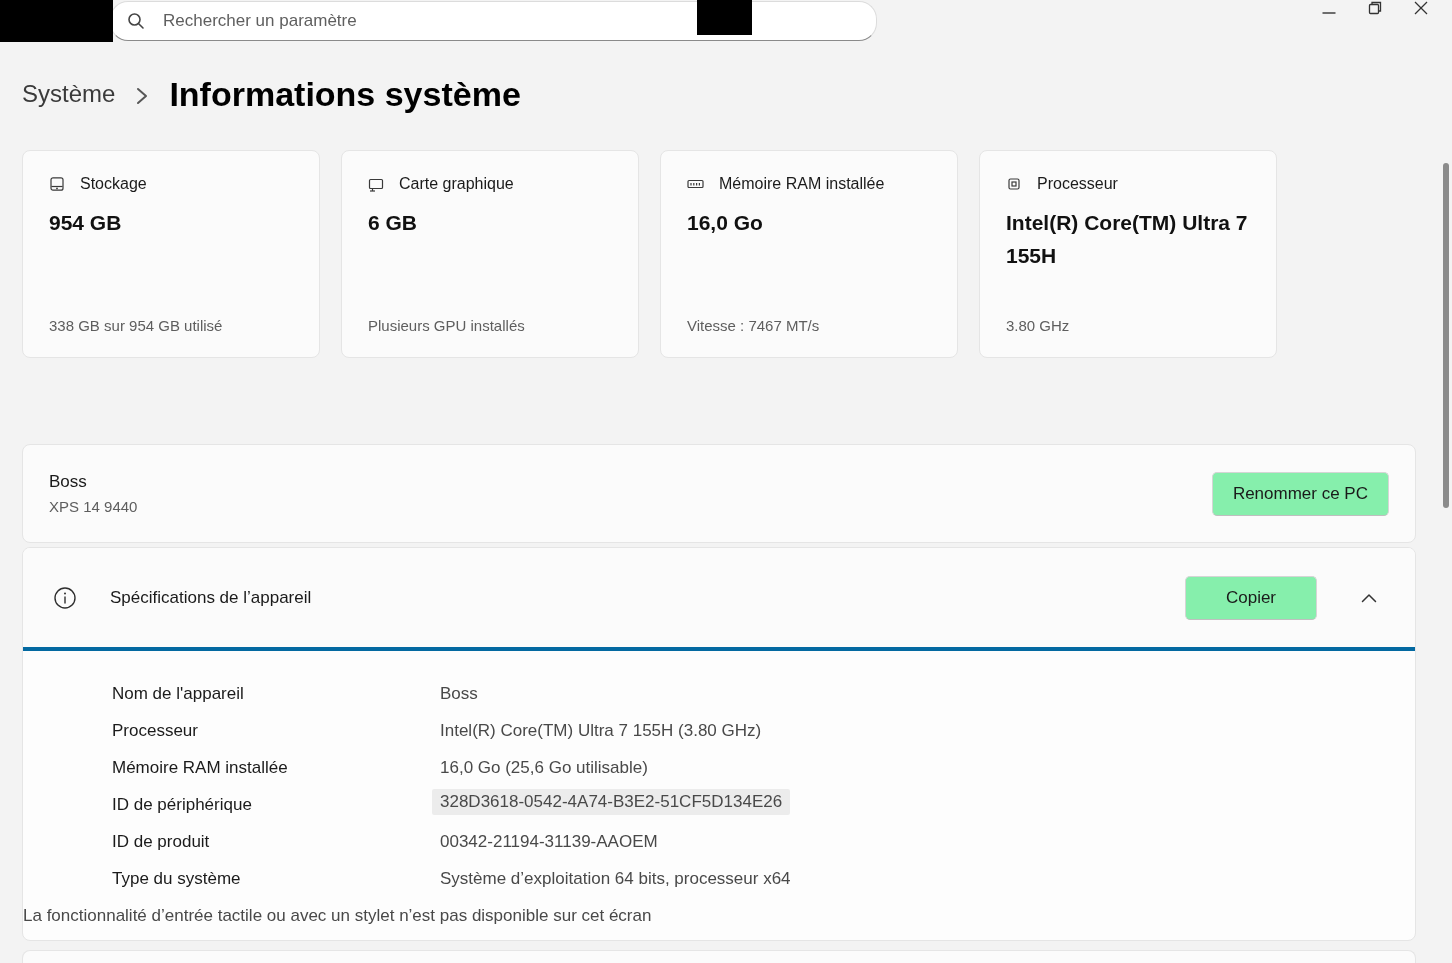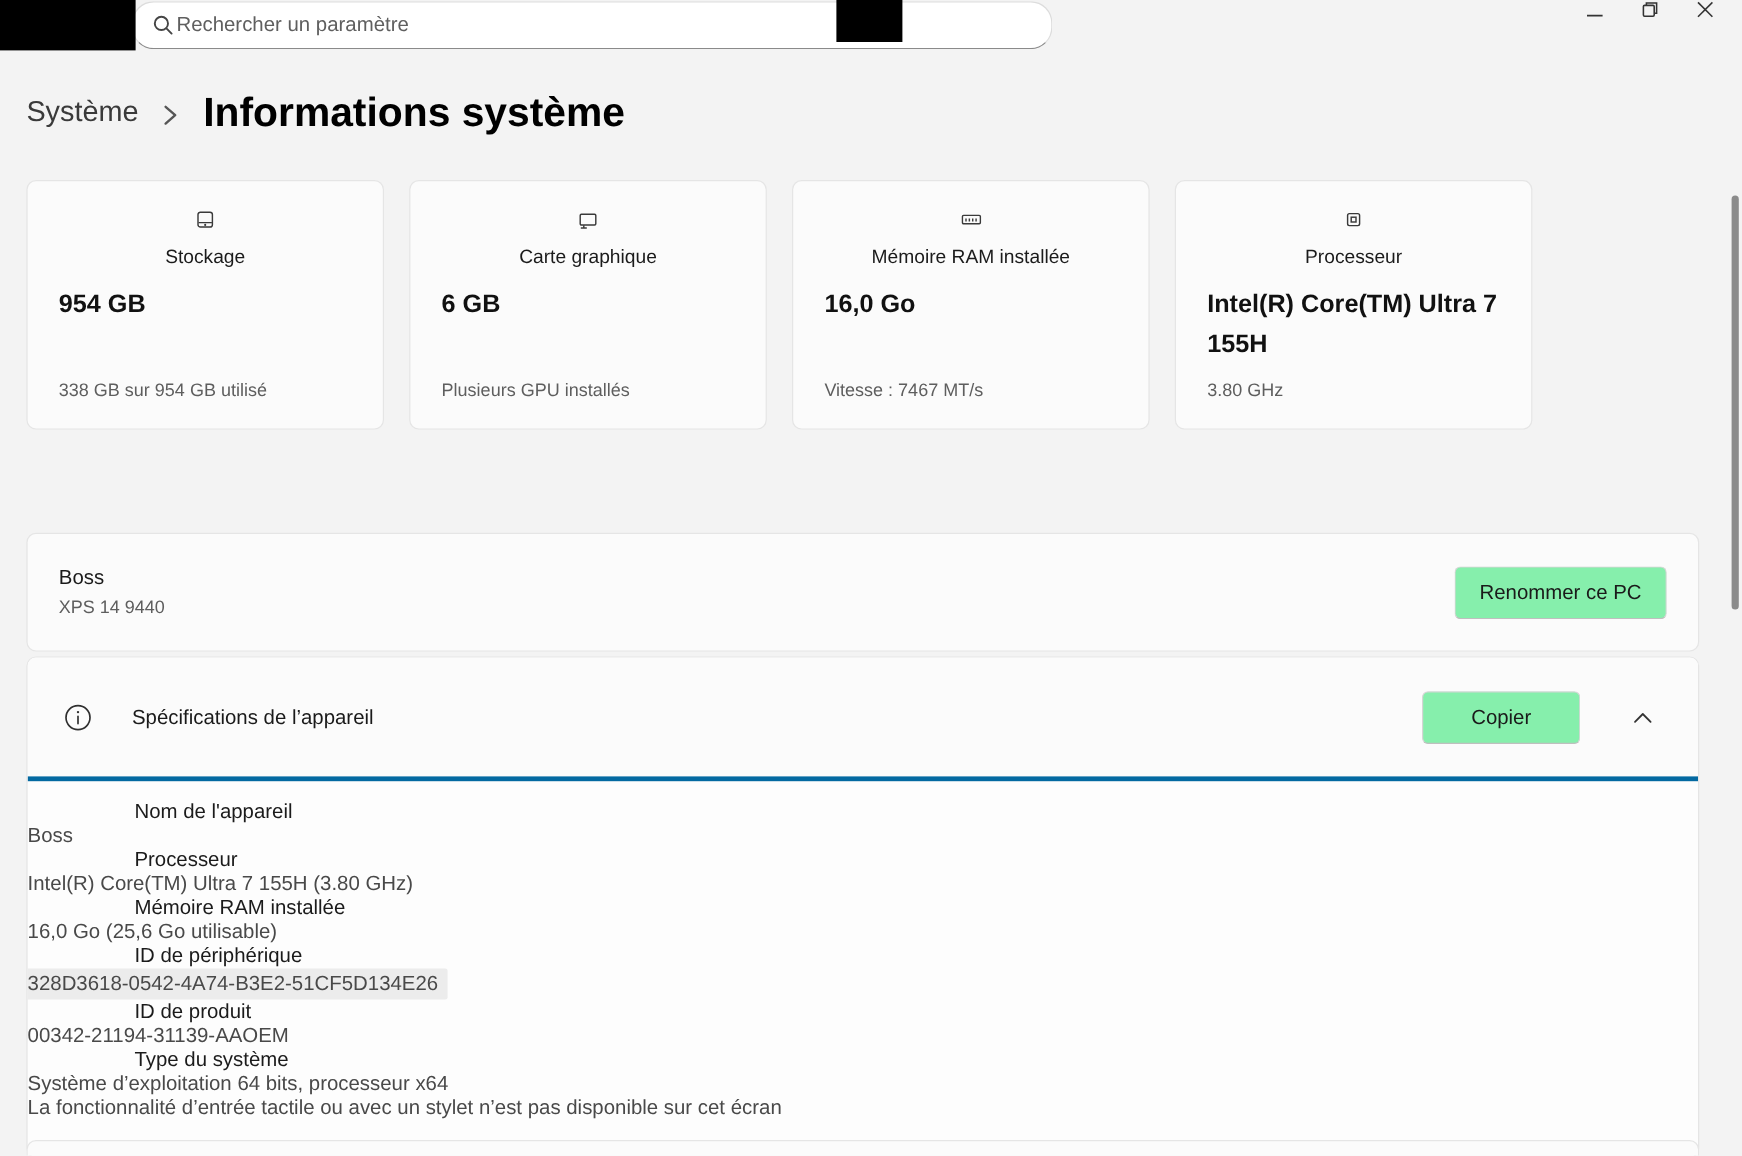--- a/index.html
+++ b/index.html
@@ -15,21 +15,21 @@
 
   
   .redact-tl { position:absolute; left:0; top:0; width:113px; height:42px; background:#000; z-index:6; }
   .redact-mid { position:absolute; left:697px; top:0; width:55px; height:35px; background:#000; z-index:6; }
 
   .search-box {
     position:absolute; left:110px; top:1px; width:767px; height:40px;
     background:#ffffff;
     border:1px solid #dcdcdc; border-bottom:1px solid #8a8a8a;
     border-radius:18px;
-    display:flex; align-items:center; gap:2px; padding:0 16px;
+    display:flex; align-items:center; gap:18px; padding:0 16px;
     z-index:5;
   }
   .search-box input {
     flex:1; border:none; outline:none; background:transparent;
     font-family:inherit; font-size:17px; color:#1a1a1a;
   }
   .search-box input::placeholder { color:#5f5f5f; opacity:1; }
   .search-icon { color:#454545; }
 
   .win-controls { position:absolute; top:-6px; right:8px; display:flex; z-index:5; }
@@ -45,21 +45,21 @@
   .crumb-current { font-size:34px; font-weight:700; color:#000; line-height:46px; }
 
   
   .cards { position:absolute; left:22px; top:150px; display:flex; gap:21px; }
   .card {
     width:298px; height:208px;
     background:#fbfbfb; border:1px solid #e5e5e5; border-radius:8px;
     padding:24px 26px 22px;
     display:flex; flex-direction:column;
   }
-  .card-head { display:flex; align-items:center; gap:15px; font-size:16px; color:#1b1b1b;flex-direction:column; }
+  .card-head { display:flex; align-items:center; gap:15px; font-size:16px; color:#1b1b1b; }
   .card-head .icon { color:#3a3a3a; }
   .card-value { margin-top:13px; font-size:21px; font-weight:700; line-height:33px; color:#111; }
   .card-sub { margin-top:auto; font-size:15px; color:#5e5e5e; line-height:19px; }
 
   
   .btn {
     background:#86efac; border:1px solid #d5d5d5; border-bottom-color:#bfbfbf;
     border-radius:5px; font-family:inherit; font-size:17px; color:#1a1a1a;
     padding:0 20px; height:44px; cursor:default;
   }
@@ -86,21 +86,21 @@
   }
   .info-icon { color:#2f2f2f; }
   .specs-title { margin-left:33px; font-size:17px; color:#1a1a1a; }
   .copy-btn { margin-left:auto; width:132px; }
   .chevron-btn {
     margin-left:32px; width:40px; height:40px; border:none; background:transparent;
     display:flex; align-items:center; justify-content:center; color:#333; cursor:default;
   }
 
   .specs-rows { padding:16px 0 14px; }
-  .spec-row { display:flex; align-items:flex-start; min-height:37px;flex-direction:column; }
+  .spec-row { display:flex; align-items:flex-end; min-height:37px; }
   .spec-label { width:328px; margin-left:89px; font-size:17px; color:#1b1b1b; flex-shrink:0; }
   .spec-value { font-size:17px; color:#494949; }
   .spec-value.highlight { background:#ececec; padding:3px 8px; margin-left:-8px; border-radius:2px; }
 
   
   .next-card {
     position:absolute; left:22px; top:950px; width:1394px; height:18px;
     background:#fbfbfb; border:1px solid #e5e5e5; border-bottom:none;
     border-radius:8px 8px 0 0;
   }

